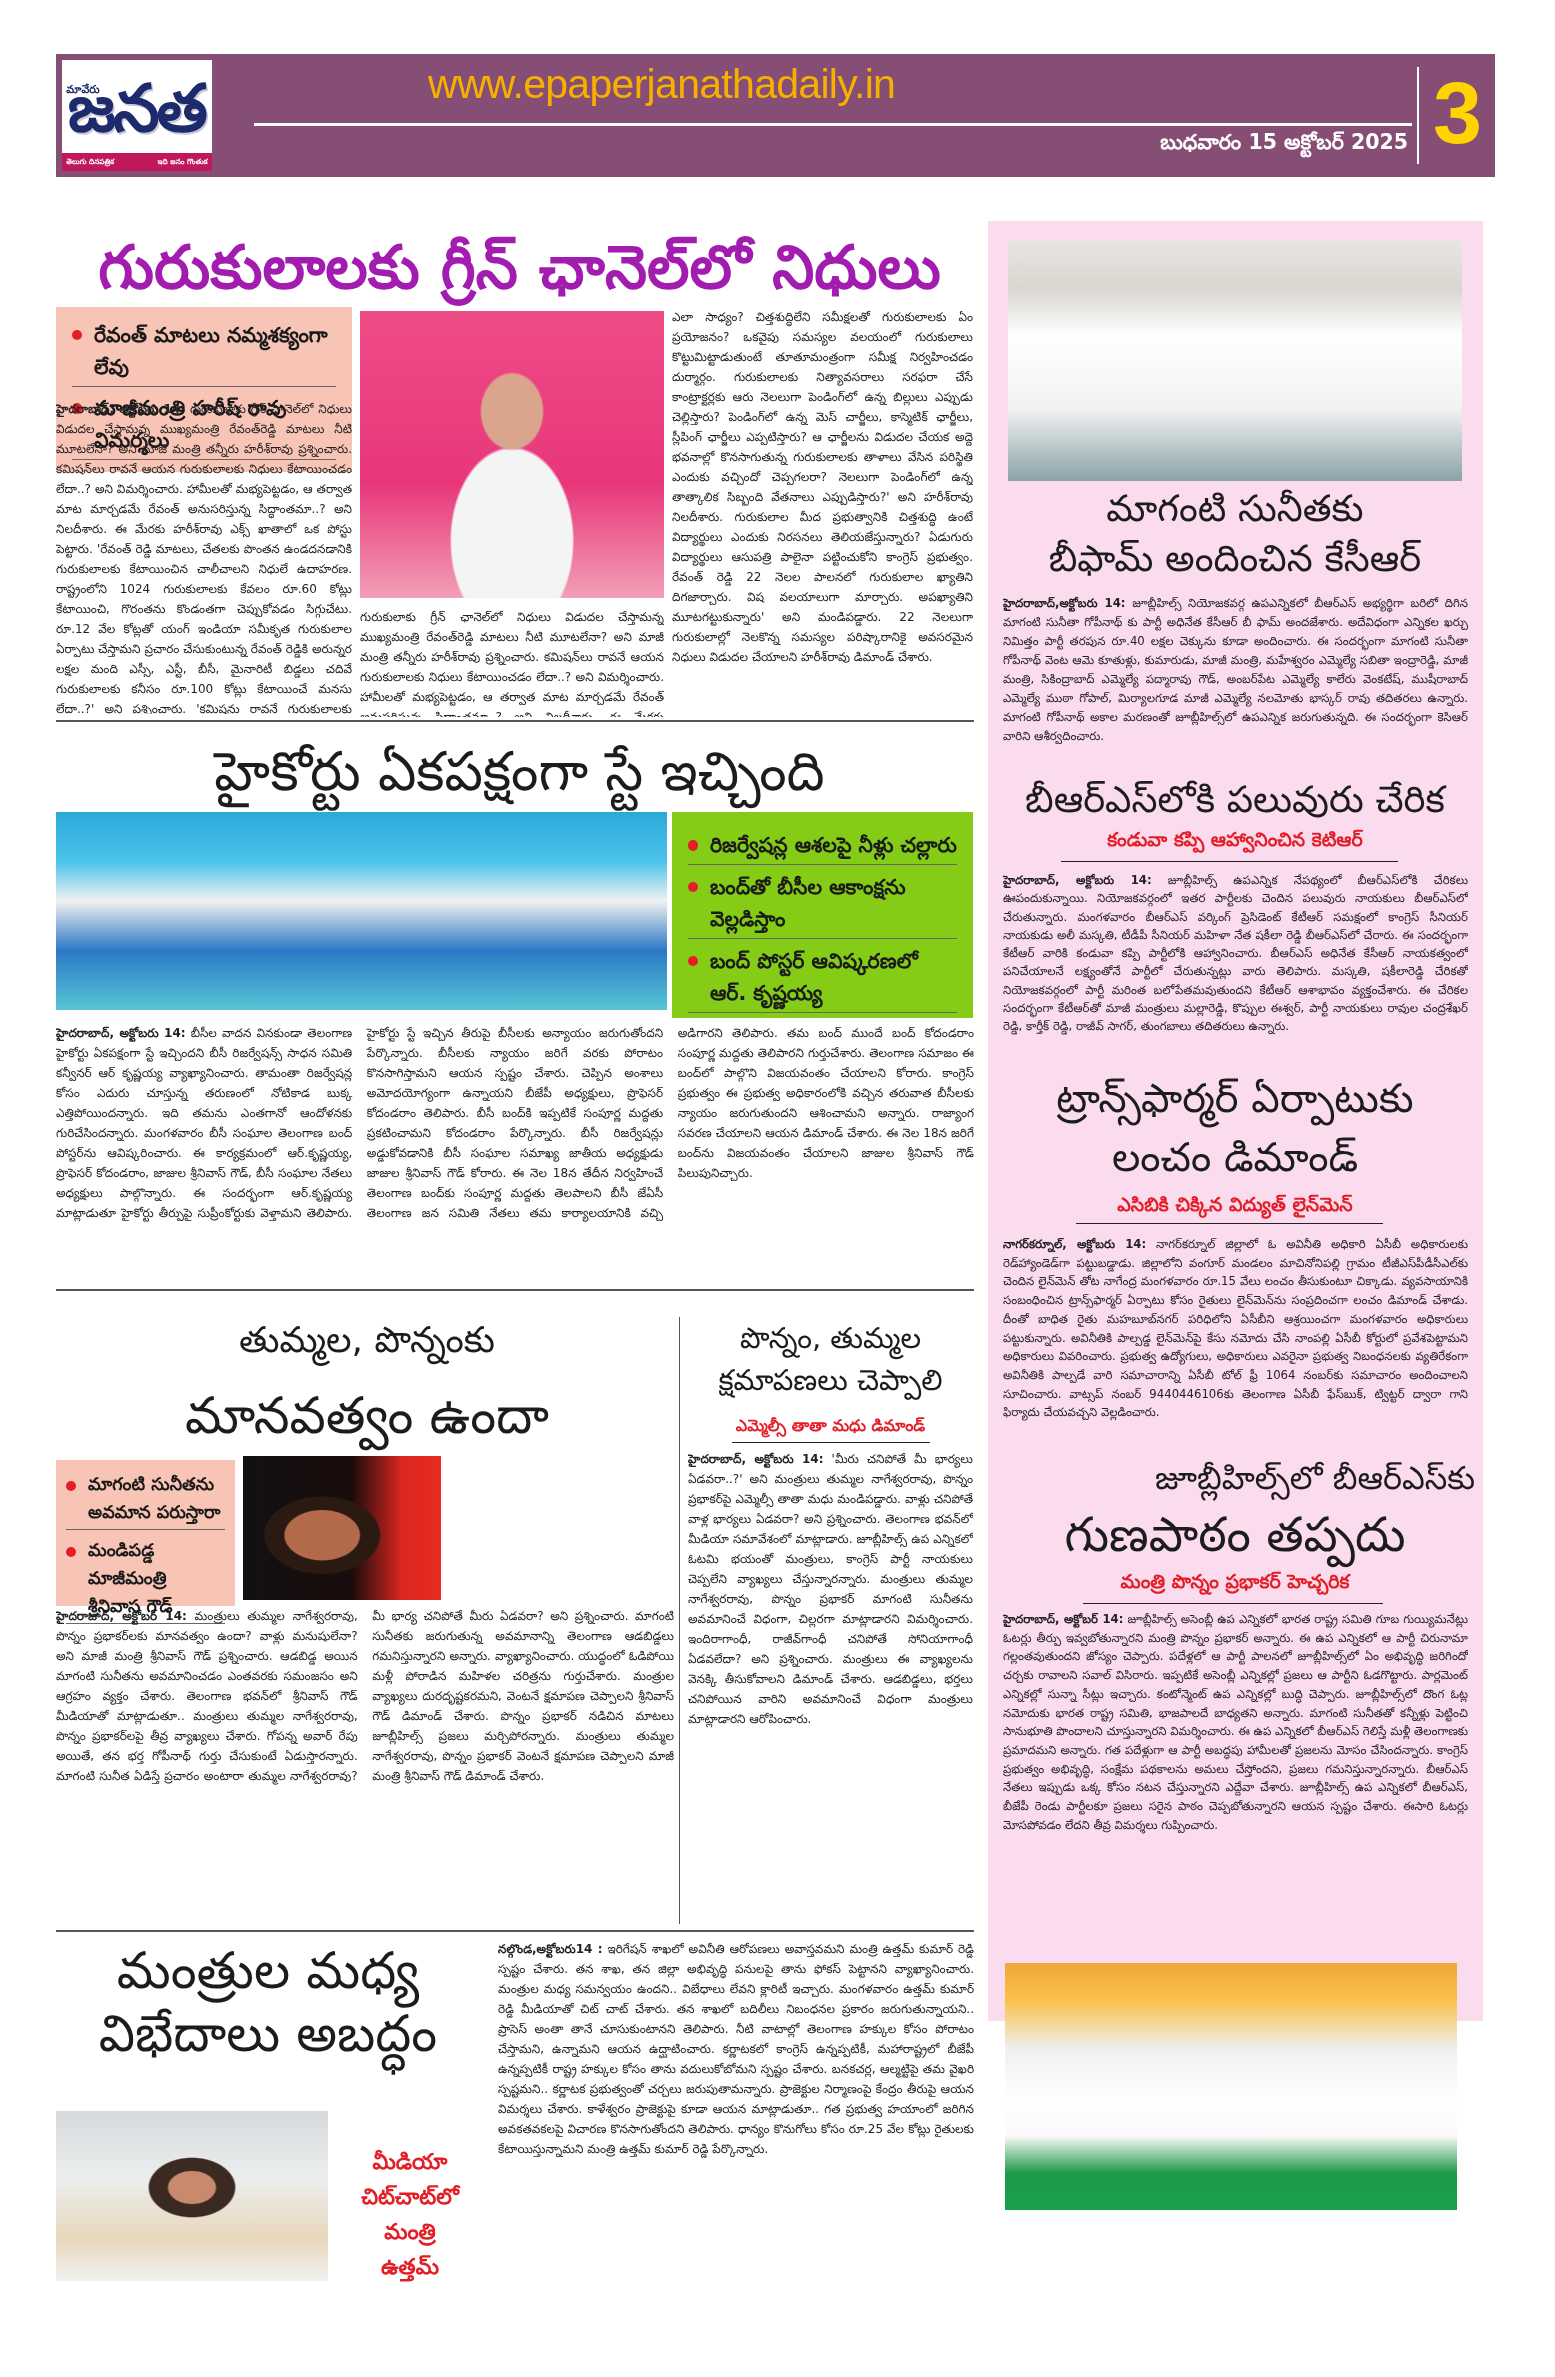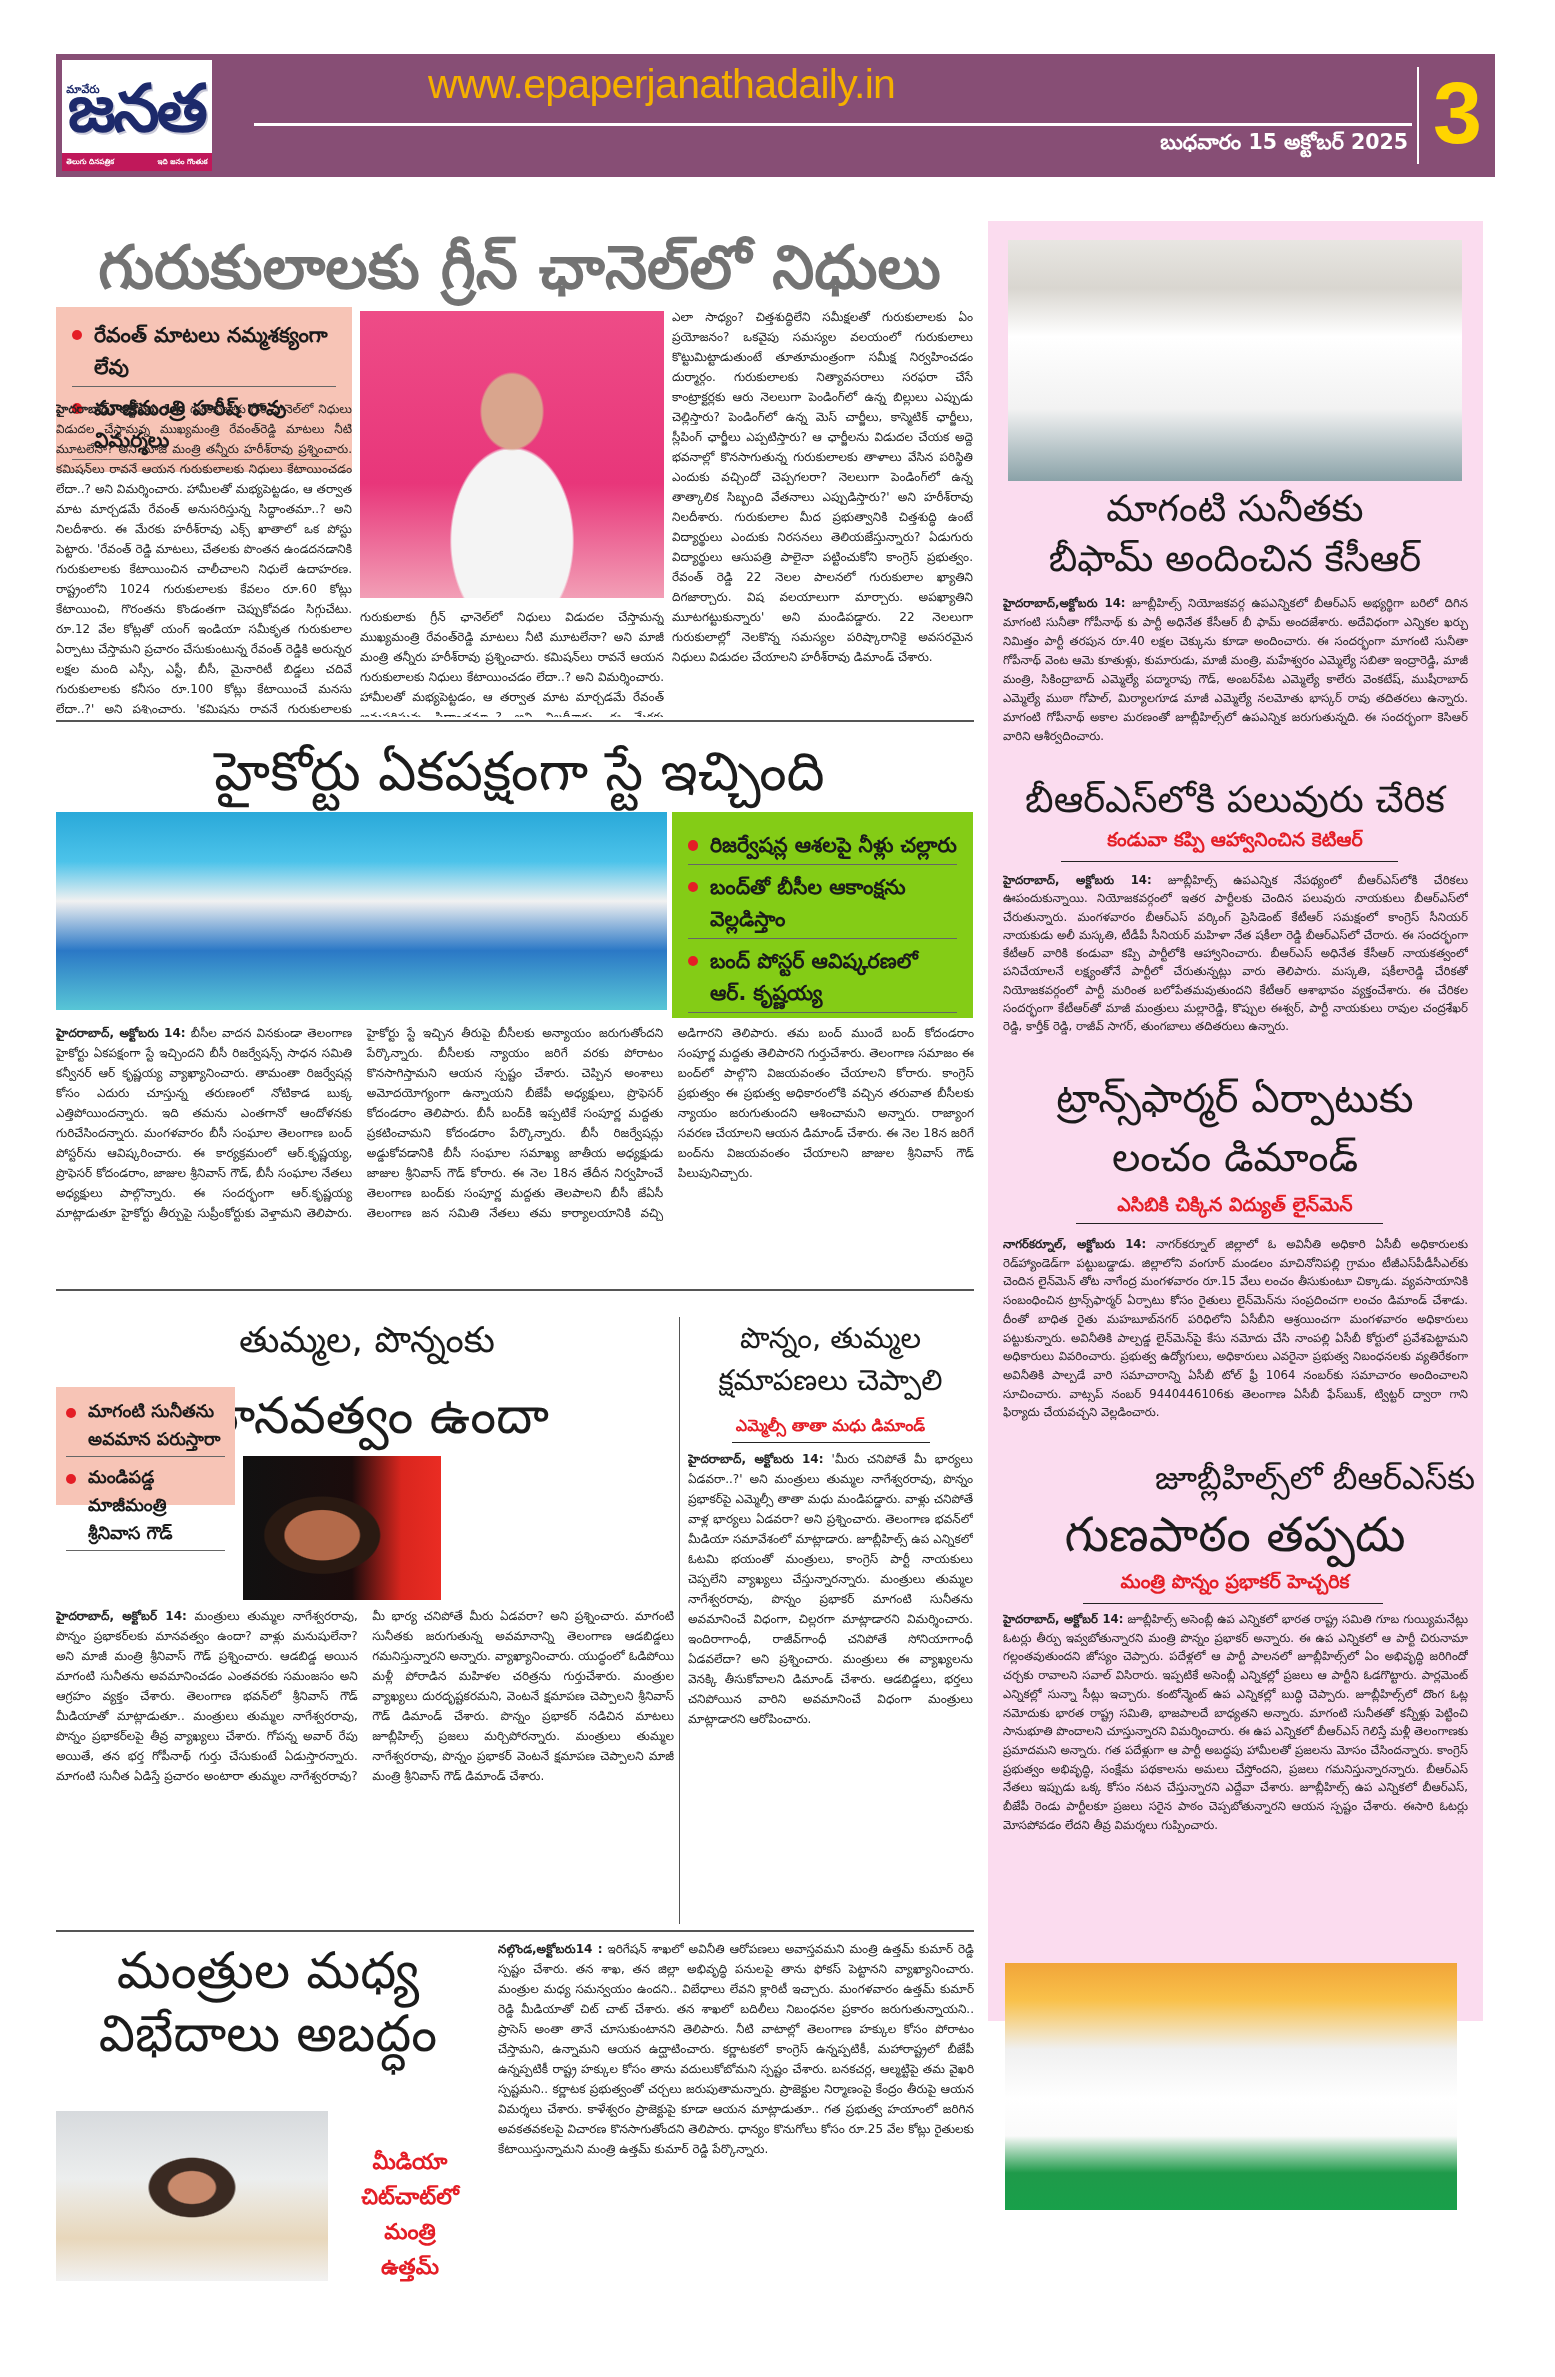--- a/index.html
+++ b/index.html
@@ -18,21 +18,21 @@
   #site-url { left: 372px; top: 7.3px; font-family: "Liberation Sans", sans-serif; font-size: 41px; color: #f5b000; letter-spacing: -0.7px; }
   #mast-rule { left: 198px; top: 69px; width: 1158px; height: 2.9px; background: #ffffff; }
   #mast-vline { left: 1361px; top: 13px; width: 1.5px; height: 97px; background: #ffffff; }
   #mast-date { left: 979px; top: 76px; width: 373px; text-align: right; font-size: 20.5px; font-weight: bold; color: #ffffff; }
   #page-no { left: 1376px; top: 5.9px; width: 51px; font-family: "Liberation Sans", sans-serif; font-size: 88px; font-weight: bold; color: #ffd400; line-height: 1.2; text-align:center; }
 
   
   #pink-col { left: 988px; top: 221px; width: 495px; height: 1800px; background: #fbdcef; }
 
   
-  .hl-red { color: #737373; font-weight: bold; }
+  .hl-red { color: #a21caf; font-weight: bold; }
   .hl-black { color: #1c1c1c; font-weight: bold; }
   .red-sub { color: #e41e26; font-weight: bold; }
 
   
   .bullet-box { background: #f7c4b6; padding: 8.8px 16px; }
   .bullet-box.gray { background: #84cc16; }
   .bullet { display: flex; align-items: flex-start; font-weight: bold; font-size: 20.5px; line-height: 32px; border-bottom: 1.1px solid #666; padding: 2.9px 0; margin-bottom: 2.9px; }
   .bullet .dot { width: 10.2px; height: 10.2px; background: #e41e26; border-radius: 50%; margin: 11px 11.7px 0 0; flex: none; }
 
   
@@ -123,21 +123,21 @@
 <div class="abs body-text columns2" style="left:56px; top:1023px; width:918px; height:260px; overflow:hidden; column-count:3;">
   <span class="dl">హైదరాబాద్, అక్టోబరు 14:</span>
   <span>బీసీల వాదన వినకుండా తెలంగాణ హైకోర్టు ఏకపక్షంగా స్టే ఇచ్చిందని బీసీ రిజర్వేషన్స్ సాధన సమితి కన్వీనర్ ఆర్ కృష్ణయ్య వ్యాఖ్యానించారు. తామంతా రిజర్వేషన్ల కోసం ఎదురు చూస్తున్న తరుణంలో నోటికాడ బుక్క ఎత్తిపోయిందన్నారు. ఇది తమను ఎంతగానో ఆందోళనకు గురిచేసిందన్నారు. మంగళవారం బీసీ సంఘాల తెలంగాణ బంద్ పోస్టర్‌ను ఆవిష్కరించారు. ఈ కార్యక్రమంలో ఆర్.కృష్ణయ్య, ప్రొఫెసర్ కోదండరాం, జాజుల శ్రీనివాస్ గౌడ్, బీసీ సంఘాల నేతలు అధ్యక్షులు పాల్గొన్నారు. ఈ సందర్భంగా ఆర్.కృష్ణయ్య మాట్లాడుతూ హైకోర్టు తీర్పుపై సుప్రీంకోర్టుకు వెళ్తామని తెలిపారు. హైకోర్టు స్టే ఇచ్చిన తీరుపై బీసీలకు అన్యాయం జరుగుతోందని పేర్కొన్నారు. బీసీలకు న్యాయం జరిగే వరకు పోరాటం కొనసాగిస్తామని ఆయన స్పష్టం చేశారు. చెప్పిన అంశాలు అమోదయోగ్యంగా ఉన్నాయని బీజేపీ అధ్యక్షులు, ప్రొఫెసర్ కోదండరాం తెలిపారు. బీసీ బంద్‌కి ఇప్పటికే సంపూర్ణ మద్దతు ప్రకటించామని కోదండరాం పేర్కొన్నారు. బీసీ రిజర్వేషన్లు అడ్డుకోవడానికి బీసీ సంఘాల సమాఖ్య జాతీయ అధ్యక్షుడు జాజుల శ్రీనివాస్ గౌడ్ కోరారు. ఈ నెల 18న తేదీన నిర్వహించే తెలంగాణ బంద్‌కు సంపూర్ణ మద్దతు తెలపాలని బీసీ జేఏసీ తెలంగాణ జన సమితి నేతలు తమ కార్యాలయానికి వచ్చి అడిగారని తెలిపారు. తమ బంద్ ముందే బంద్ కోదండరాం సంపూర్ణ మద్దతు తెలిపారని గుర్తుచేశారు. తెలంగాణ సమాజం ఈ బంద్‌లో పాల్గొని విజయవంతం చేయాలని కోరారు. కాంగ్రెస్ ప్రభుత్వం ఈ ప్రభుత్వ అధికారంలోకి వచ్చిన తరువాత బీసీలకు న్యాయం జరుగుతుందని ఆశించామని అన్నారు. రాజ్యాంగ సవరణ చేయాలని ఆయన డిమాండ్ చేశారు. ఈ నెల 18న జరిగే బంద్‌ను విజయవంతం చేయాలని జాజుల శ్రీనివాస్ గౌడ్ పిలుపునిచ్చారు.</span>
 </div>
 
 <div class="abs rule" style="left:56px; top:1289px; width:918px;"></div>
 
 <div class="abs hl-black" style="left:56px; top:1310px; width:622px; text-align:center; font-size:36px; line-height:59px; font-weight:normal;">తుమ్మల, పొన్నంకు</div>
 <div class="abs hl-black" style="left:56px; top:1376px; width:622px; text-align:center; font-size:51px; line-height:80px; font-weight:normal;">మానవత్వం ఉందా</div>
 
-<div class="abs bullet-box" style="left:56px; top:1387px; width:179px; height:118px; padding:7.3px 10.2px;">
+<div class="abs bullet-box" style="left:56px; top:1460px; width:179px; height:146px; padding:7.3px 10.2px;">
   <div class="bullet" style="font-size:17.6px; line-height:28px;">
       <span class="dot"></span>
       <span>మాగంటి సునీతను అవమాన పరుస్తారా</span>
     </div>
   <div class="bullet" style="font-size:17.6px; line-height:28px;">
       <span class="dot"></span>
       <span>మండిపడ్డ మాజీమంత్రి శ్రీనివాస గౌడ్</span>
     </div>
 </div>
 

